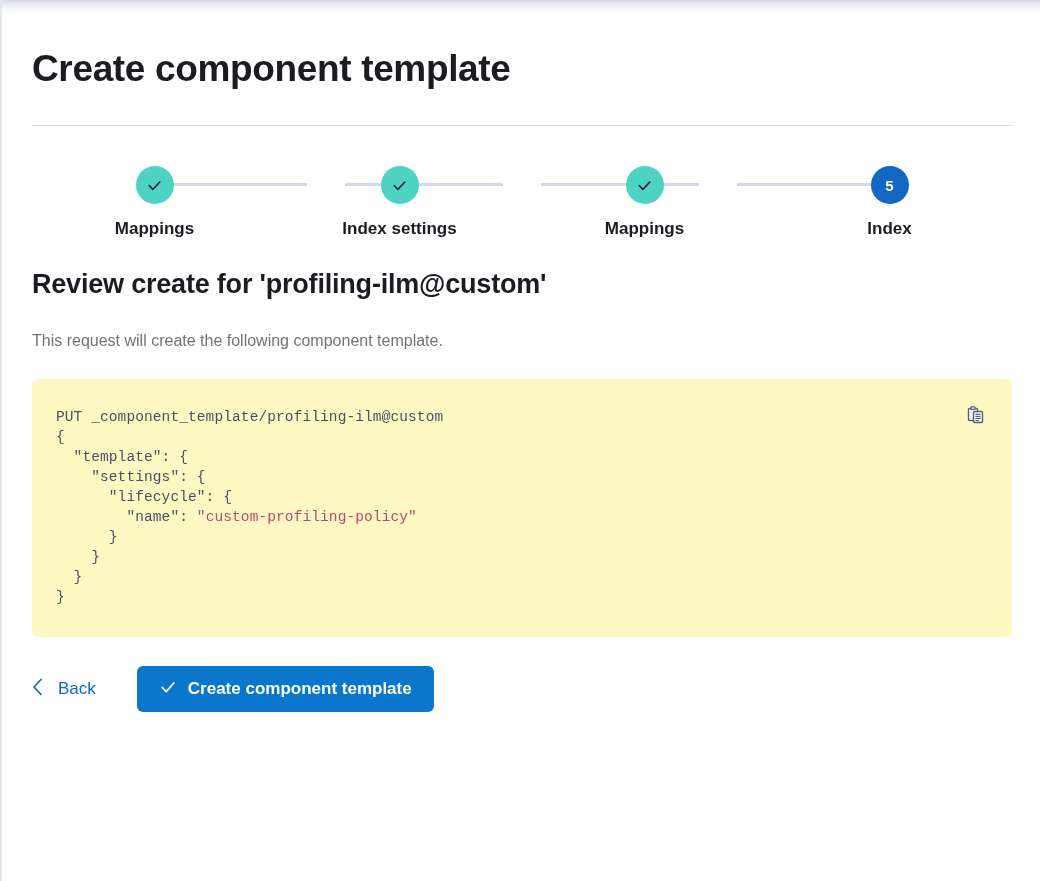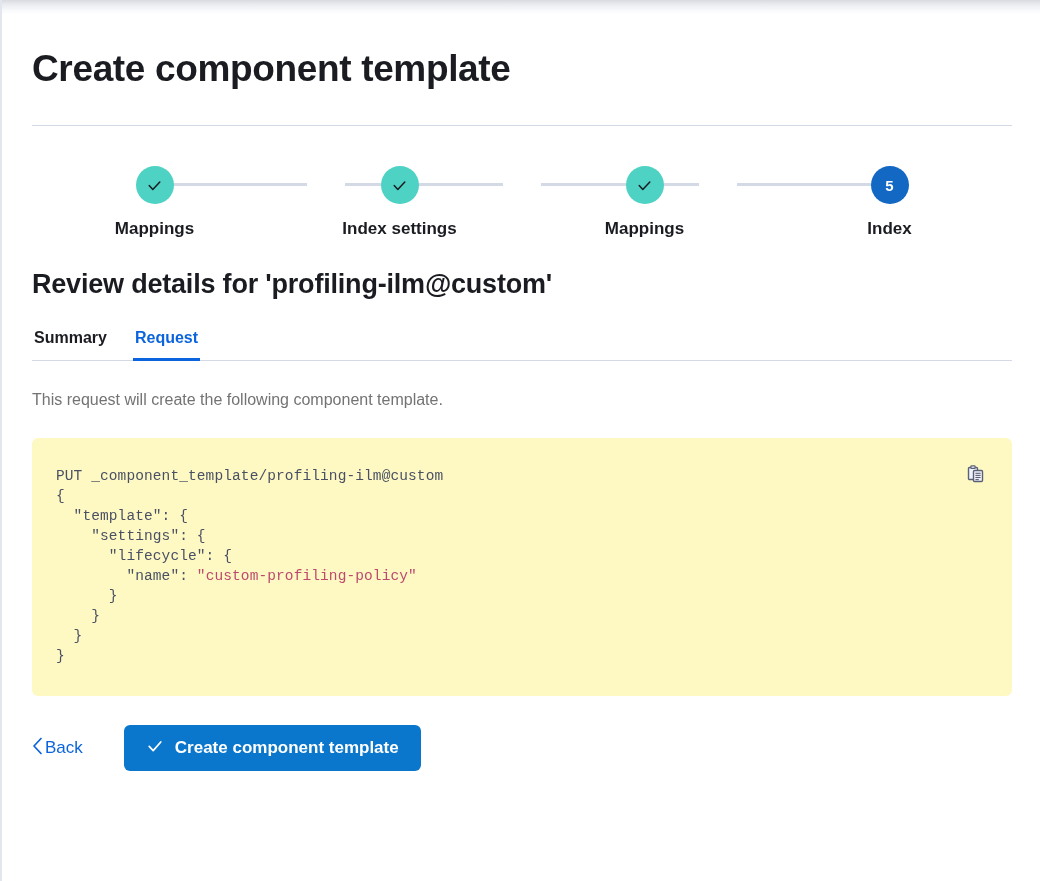--- a/index.html
+++ b/index.html
@@ -194,21 +194,21 @@
   
   .actions {
     margin-top: 29px;
     display: flex;
     align-items: center;
     gap: 41px;
   }
   .back-link {
     display: inline-flex;
     align-items: center;
-    gap: 2px;
+    gap: 15px;
     color: #0b64dd;
     font-size: 17px;
     font-weight: 400;
     text-decoration: none;
     cursor: pointer;
   }
   .primary-btn {
     display: inline-flex;
     align-items: center;
     gap: 11px;
@@ -266,26 +266,22 @@
           <div class="step-circle current">5</div>
           <div class="step-label">Index</div>
         </div>
         <div class="connector" style="left: 117px; width: 158px;"></div>
         <div class="connector" style="left: 313px; width: 158px;"></div>
         <div class="connector" style="left: 509px; width: 158px;"></div>
         <div class="connector" style="left: 705px; width: 158px;"></div>
       </div>
   </div>
 
-  <h2 class="section-title">Review details for 'profiling-ilm@custom'</h2>
-
-  <div class="tabs" id="tabs-row">
-      <button class="tab">Summary</button>
-      <button class="tab active">Request</button>
-    </div>
+  <h2 class="section-title">Review create for 'profiling-ilm@custom'</h2>
+
 
   <div class="description">This request will create the following component template.</div>
 
   <div class="code-block">
     <pre class="code" id="code-pre">PUT _component_template/profiling-ilm@custom
 {
   "template": {
     "settings": {
       "lifecycle": {
         "name": <span class="tok-str">"custom-profiling-policy"</span>

